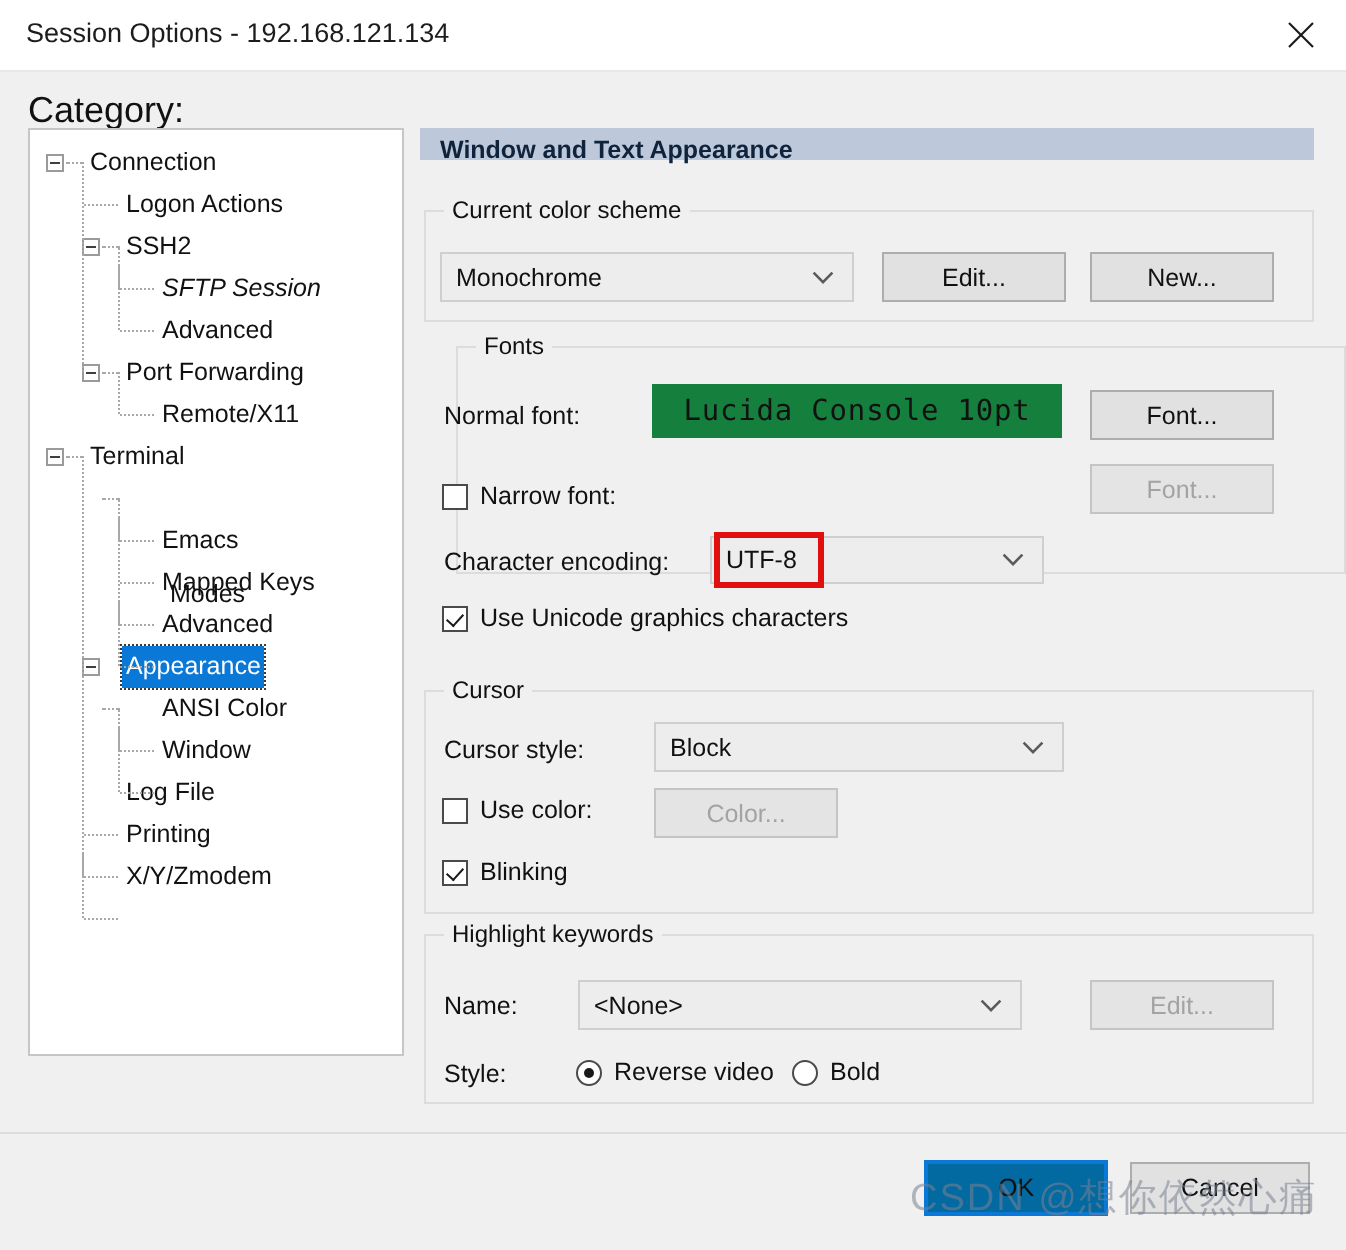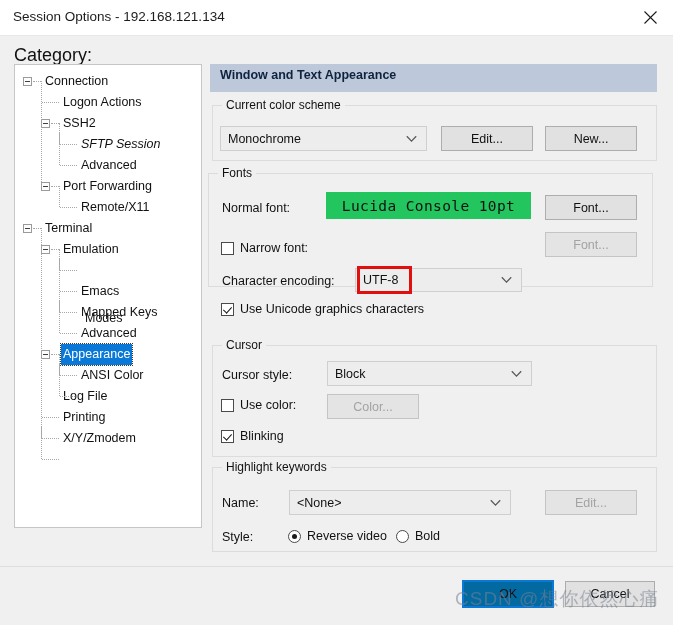--- a/index.html
+++ b/index.html
@@ -110,21 +110,21 @@
   .hline {
     position: absolute;
     height: 1px;
     border-top: 1px dotted #a8a8a8;
   }
 
   
   .header-bar {
     position: absolute;
     left: 210px; top: 64px;
-    width: 447px; height: 28px;
+    width: 447px; height: 16px;
     background: #bdc9db;
     box-sizing: border-box;
   }
   .header-bar-text {
     position: absolute;
     left: 10px; top: 4px;
     font-weight: bold;
     font-size: 12.5px;
     color: #10233d;
   }
@@ -195,21 +195,21 @@
   }
   .btn.default-focus {
     background: #0369a1;
     border: 1px solid #0a78d7;
     box-shadow: 0 0 0 1px #0a78d7;
   }
 
   
   .font-preview {
     position: absolute;
-    background: #22c55e;
+    background: #15803d;
     display: flex;
     align-items: center;
     justify-content: center;
     font-family: "DejaVu Sans Mono", monospace;
     font-size: 14.5px;
     color: #111;
     letter-spacing: 0.4px;
     white-space: nowrap;
   }
 
@@ -341,41 +341,40 @@
         <span class="tree-label" style="left: 46px;">Port Forwarding</span>
       </div>
       <div class="tree-row">
         <span class="tree-label" style="left: 64px;">Remote/X11</span>
       </div>
       <div class="tree-row">
         <span class="expander" style="left: 8px;"></span>
         <span class="tree-label" style="left: 28px;">Terminal</span>
       </div>
       <div class="tree-row">
-        <span class="expander" style="left: 26px;"></span>
-        <span class="tree-label" style="left: 46px;">Emulation</span>
-      </div>
-      <div class="tree-row">
         <span class="tree-label" style="left: 68px; margin-top: 48px;">Modes</span>
       </div>
       <div class="tree-row">
         <span class="tree-label" style="left: 64px;">Emacs</span>
       </div>
       <div class="tree-row">
         <span class="tree-label" style="left: 64px;">Mapped Keys</span>
       </div>
       <div class="tree-row">
         <span class="tree-label" style="left: 64px;">Advanced</span>
       </div>
       <div class="tree-row">
         <span class="expander" style="left: 26px;"></span>
         <span class="tree-label selected" style="left: 46px;">Appearance</span>
       </div>
       <div class="tree-row">
         <span class="tree-label" style="left: 64px;">ANSI Color</span>
+      </div>
+      <div class="tree-row">
+        <span class="tree-label" style="left: 64px;">Window</span>
       </div>
       <div class="tree-row">
         <span class="tree-label" style="left: 46px; text-align: right;">Log File</span>
       </div>
       <div class="tree-row">
         <span class="tree-label" style="left: 46px;">Printing</span>
       </div>
       <div class="tree-row">
         <span class="tree-label" style="left: 46px;">X/Y/Zmodem</span>
       </div>
@@ -429,21 +428,21 @@
 </div>
 <div class="combo" style="left:220px; top:126px; width:207px; height:25px;">
   <span class="combo-text">Monochrome</span>
   <svg class="combo-arrow" width="11" height="7" viewBox="0 0 11 7">
     <polyline points="0.8,0.8 5.5,5.6 10.2,0.8" fill="none" stroke="#5a5a5a" stroke-width="1.3"></polyline>
   </svg>
 </div>
 <div class="btn" style="left:441px; top:126px; width:92px; height:25px;">Edit...</div>
 <div class="btn" style="left:545px; top:126px; width:92px; height:25px;">New...</div>
 
-<div class="groupbox" style="left:208px; top:173px; width:445px; height:114px;">
+<div class="groupbox" style="left:228px; top:173px; width:445px; height:114px;">
   <div class="groupbox-title">Fonts</div>
 </div>
 <div class="fieldlabel" style="left:222px; top:201px;">Normal font:</div>
 <div class="font-preview" style="left:326px; top:192px; width:205px; height:27px;">Lucida Console 10pt</div>
 <div class="btn" style="left:545px; top:195px; width:92px; height:25px;">Font...</div>
 
 <div class="checkbox" style="left:221px; top:241px;">
   <span class="cb-box"></span>
   <span class="cb-label">Narrow font:</span>
 </div>

